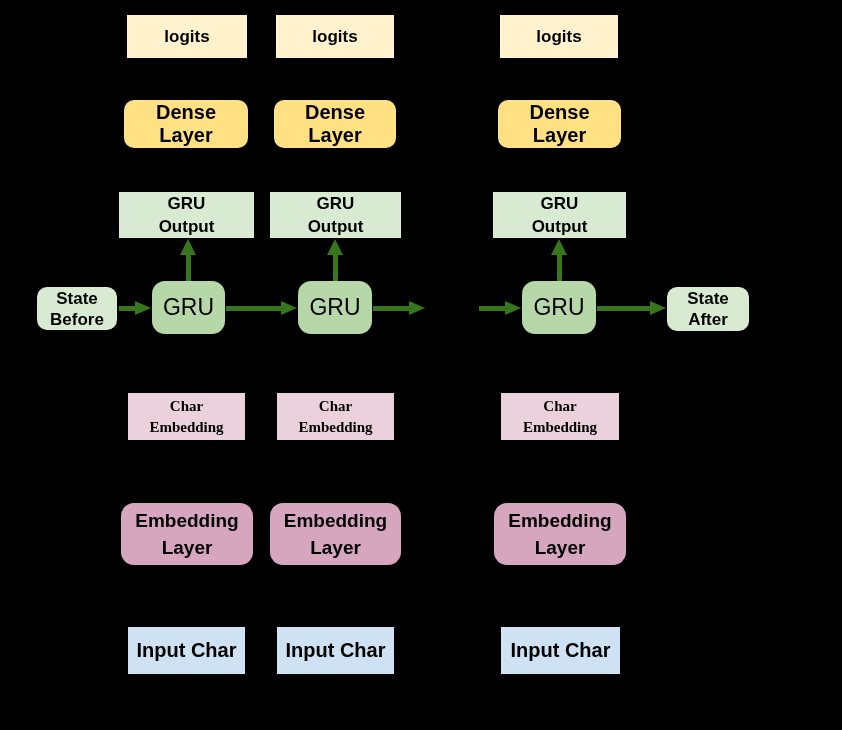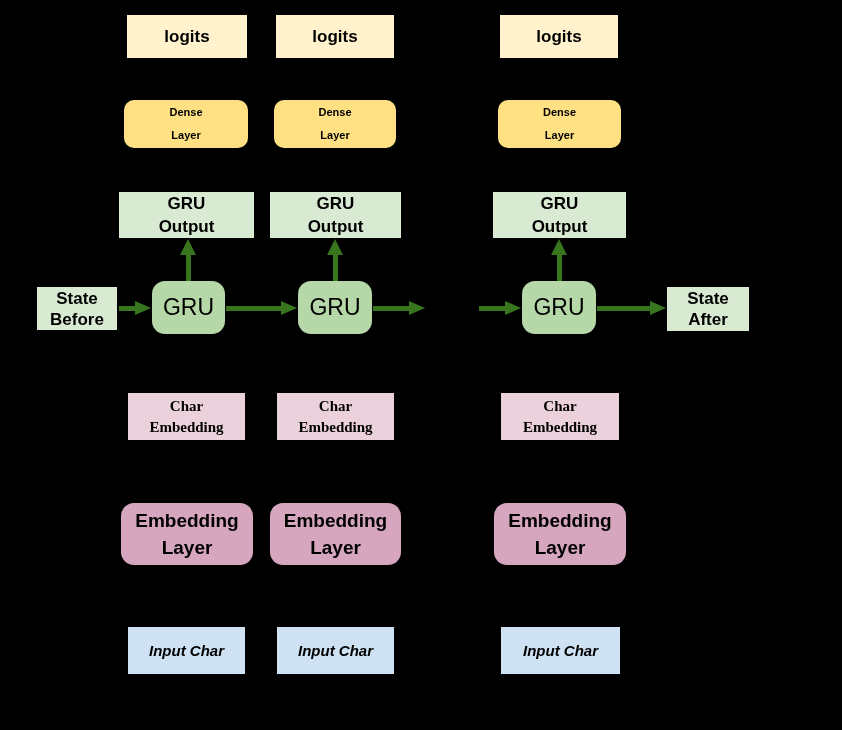--- a/index.html
+++ b/index.html
@@ -11,33 +11,33 @@
   }
   .box{
     position:absolute;display:flex;align-items:center;justify-content:center;
     text-align:center;color:#000;font-weight:bold;
   }
   .box span{white-space:pre-line;display:block;}
   .fill-logits{background:var(--c-logits);}
   .fill-dense{background:var(--c-dense);border-radius:10px;}
   .fill-gru-output{background:var(--c-gru-output);}
   .fill-gru{background:var(--c-gru);border-radius:13px;}
-  .fill-state{background:var(--c-state);}
+  .fill-state{background:var(--c-state);border-radius:10px;}
   .fill-char-embedding{background:var(--c-char-embedding);font-family:Liberation Serif, serif;}
   .fill-embedding-layer{background:var(--c-embedding-layer);border-radius:13px;}
   .fill-input-char{background:var(--c-input-char);}
 
   .lbl-logits{font-size:17px;}
-  .lbl-dense{font-size:11px;line-height:23px;}
+  .lbl-dense{font-size:20px;line-height:23px;}
   .lbl-gruout{font-size:17px;line-height:23px;}
   .lbl-gru{font-size:23px;font-weight:400;}
   .lbl-state{font-size:17px;line-height:21px;}
   .lbl-charemb{font-size:15px;line-height:21px;}
   .lbl-emblayer{font-size:19px;line-height:27px;}
-  .lbl-input{font-size:15px;font-style:italic;}
+  .lbl-input{font-size:20px;}
 
   .stem-h{position:absolute;height:5px;background:var(--c-arrow);}
   .stem-v{position:absolute;width:5px;background:var(--c-arrow);}
   .head-right{
     position:absolute;width:0;height:0;
     border-top:7px solid transparent;border-bottom:7px solid transparent;
     border-left:16px solid var(--c-arrow);
   }
   .head-up{
     position:absolute;width:0;height:0;

